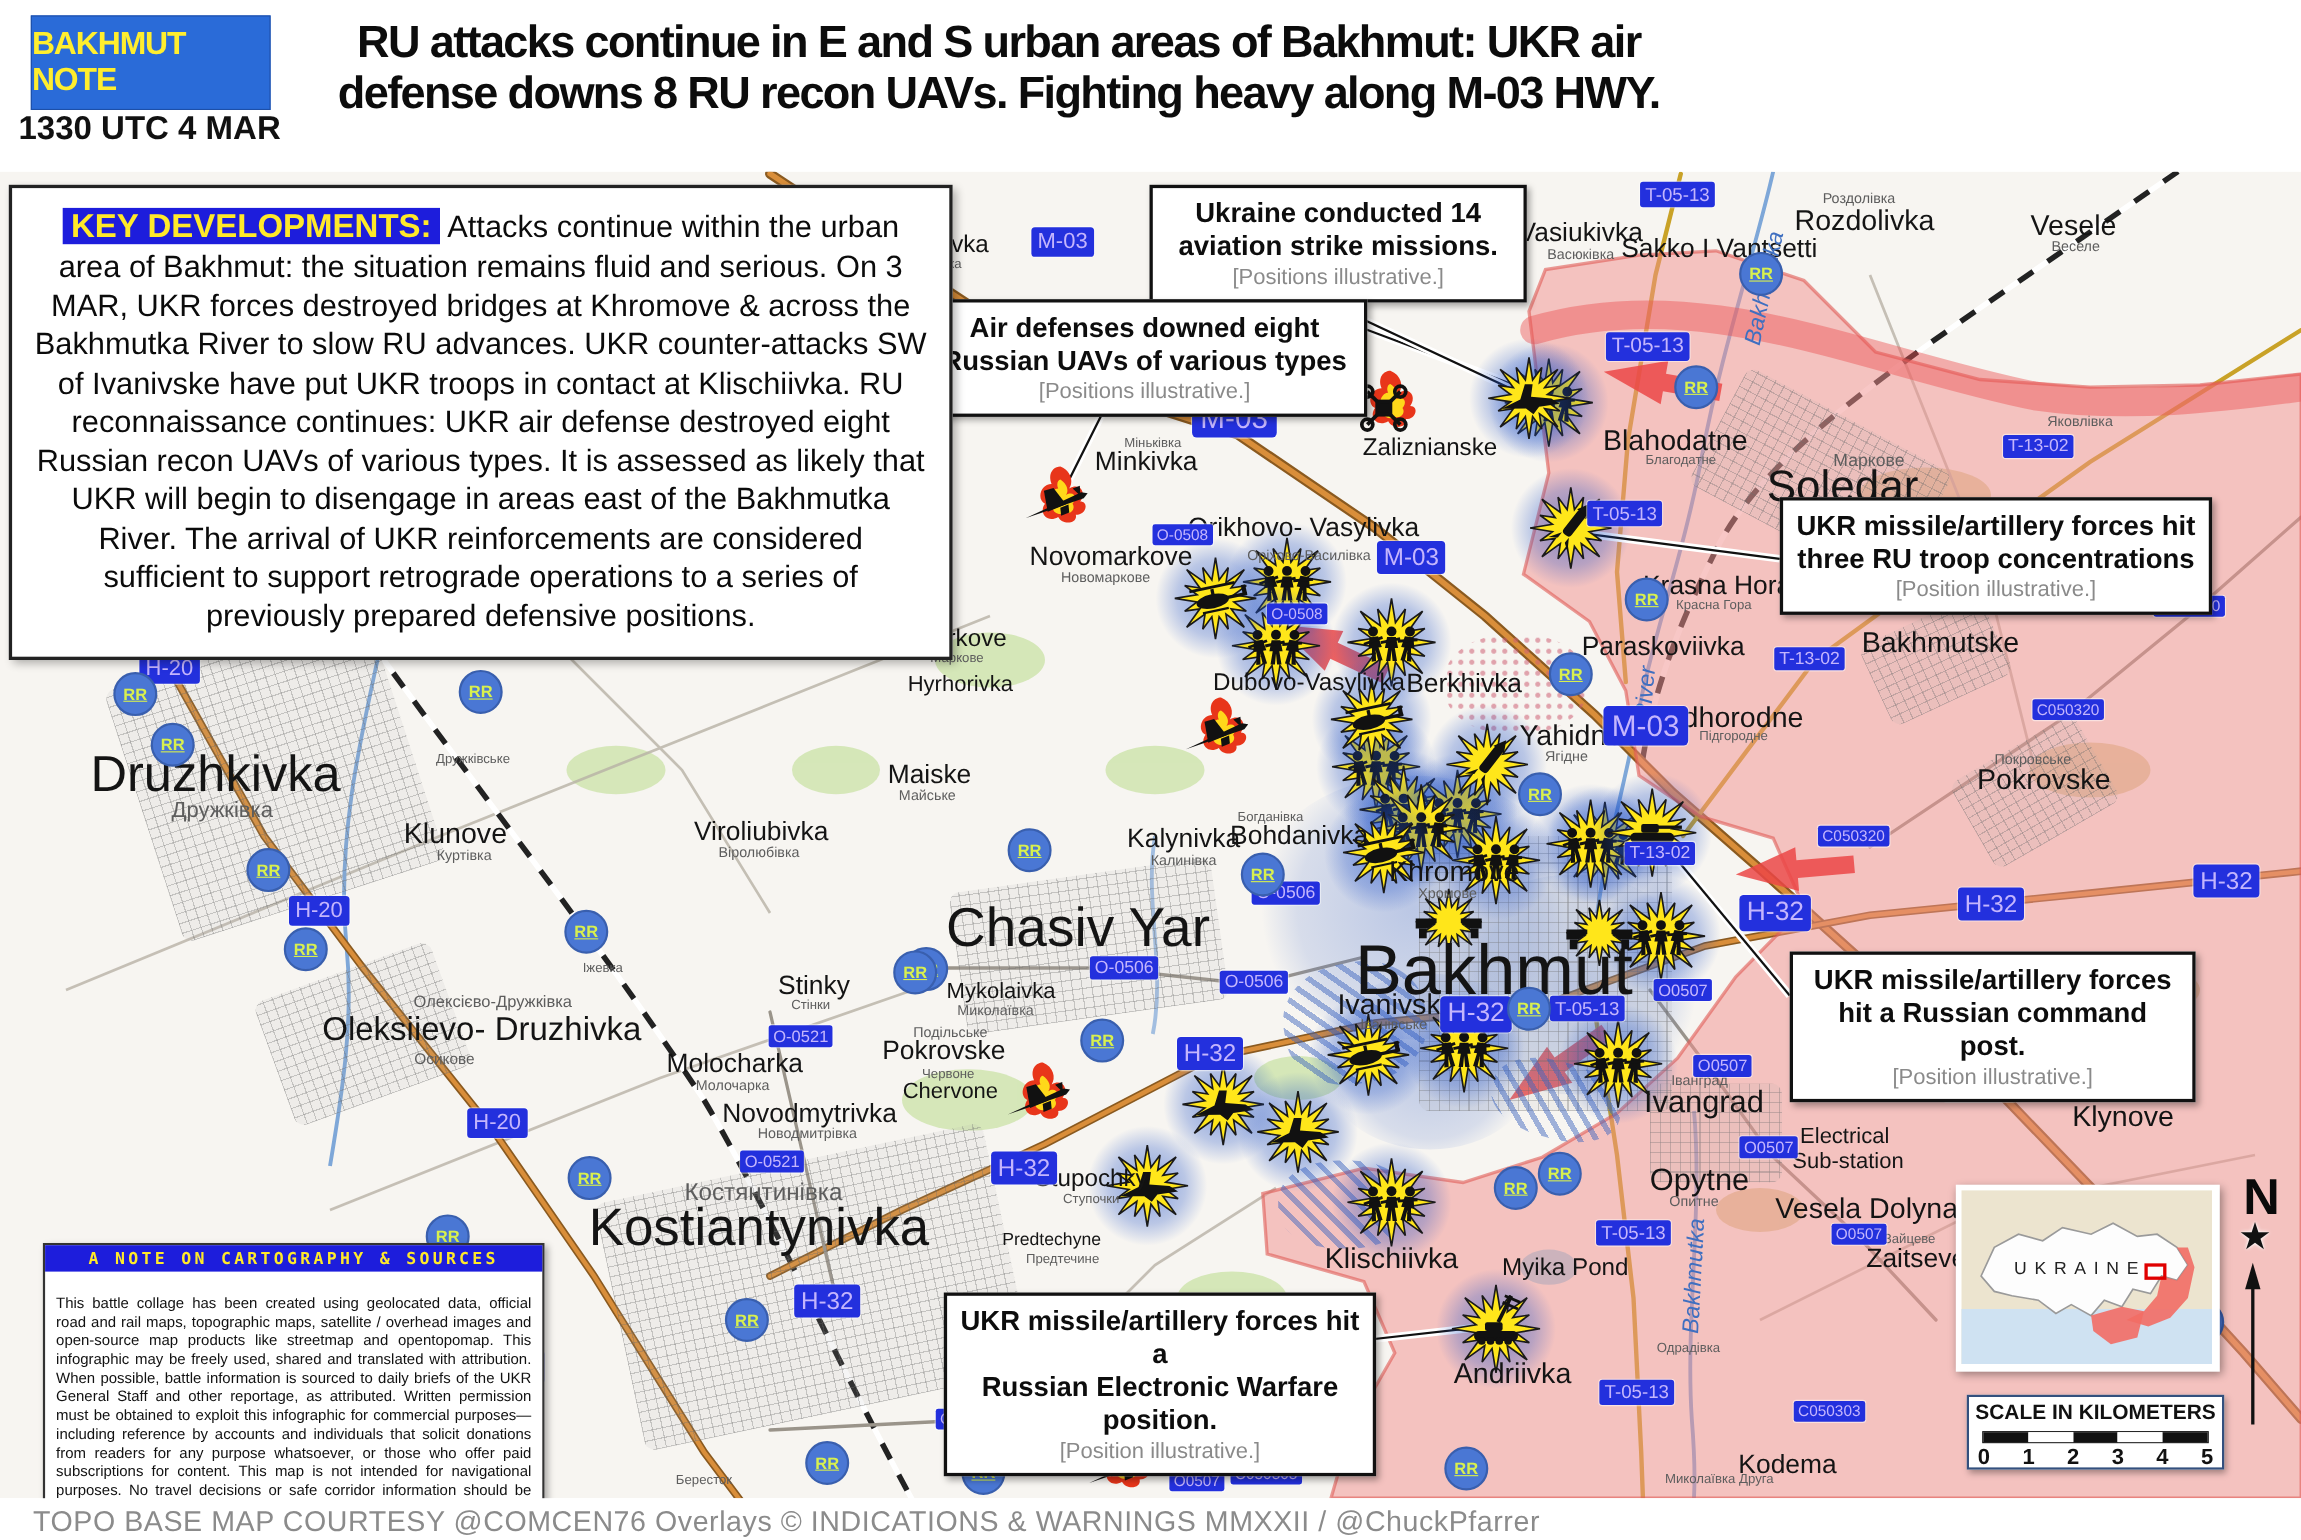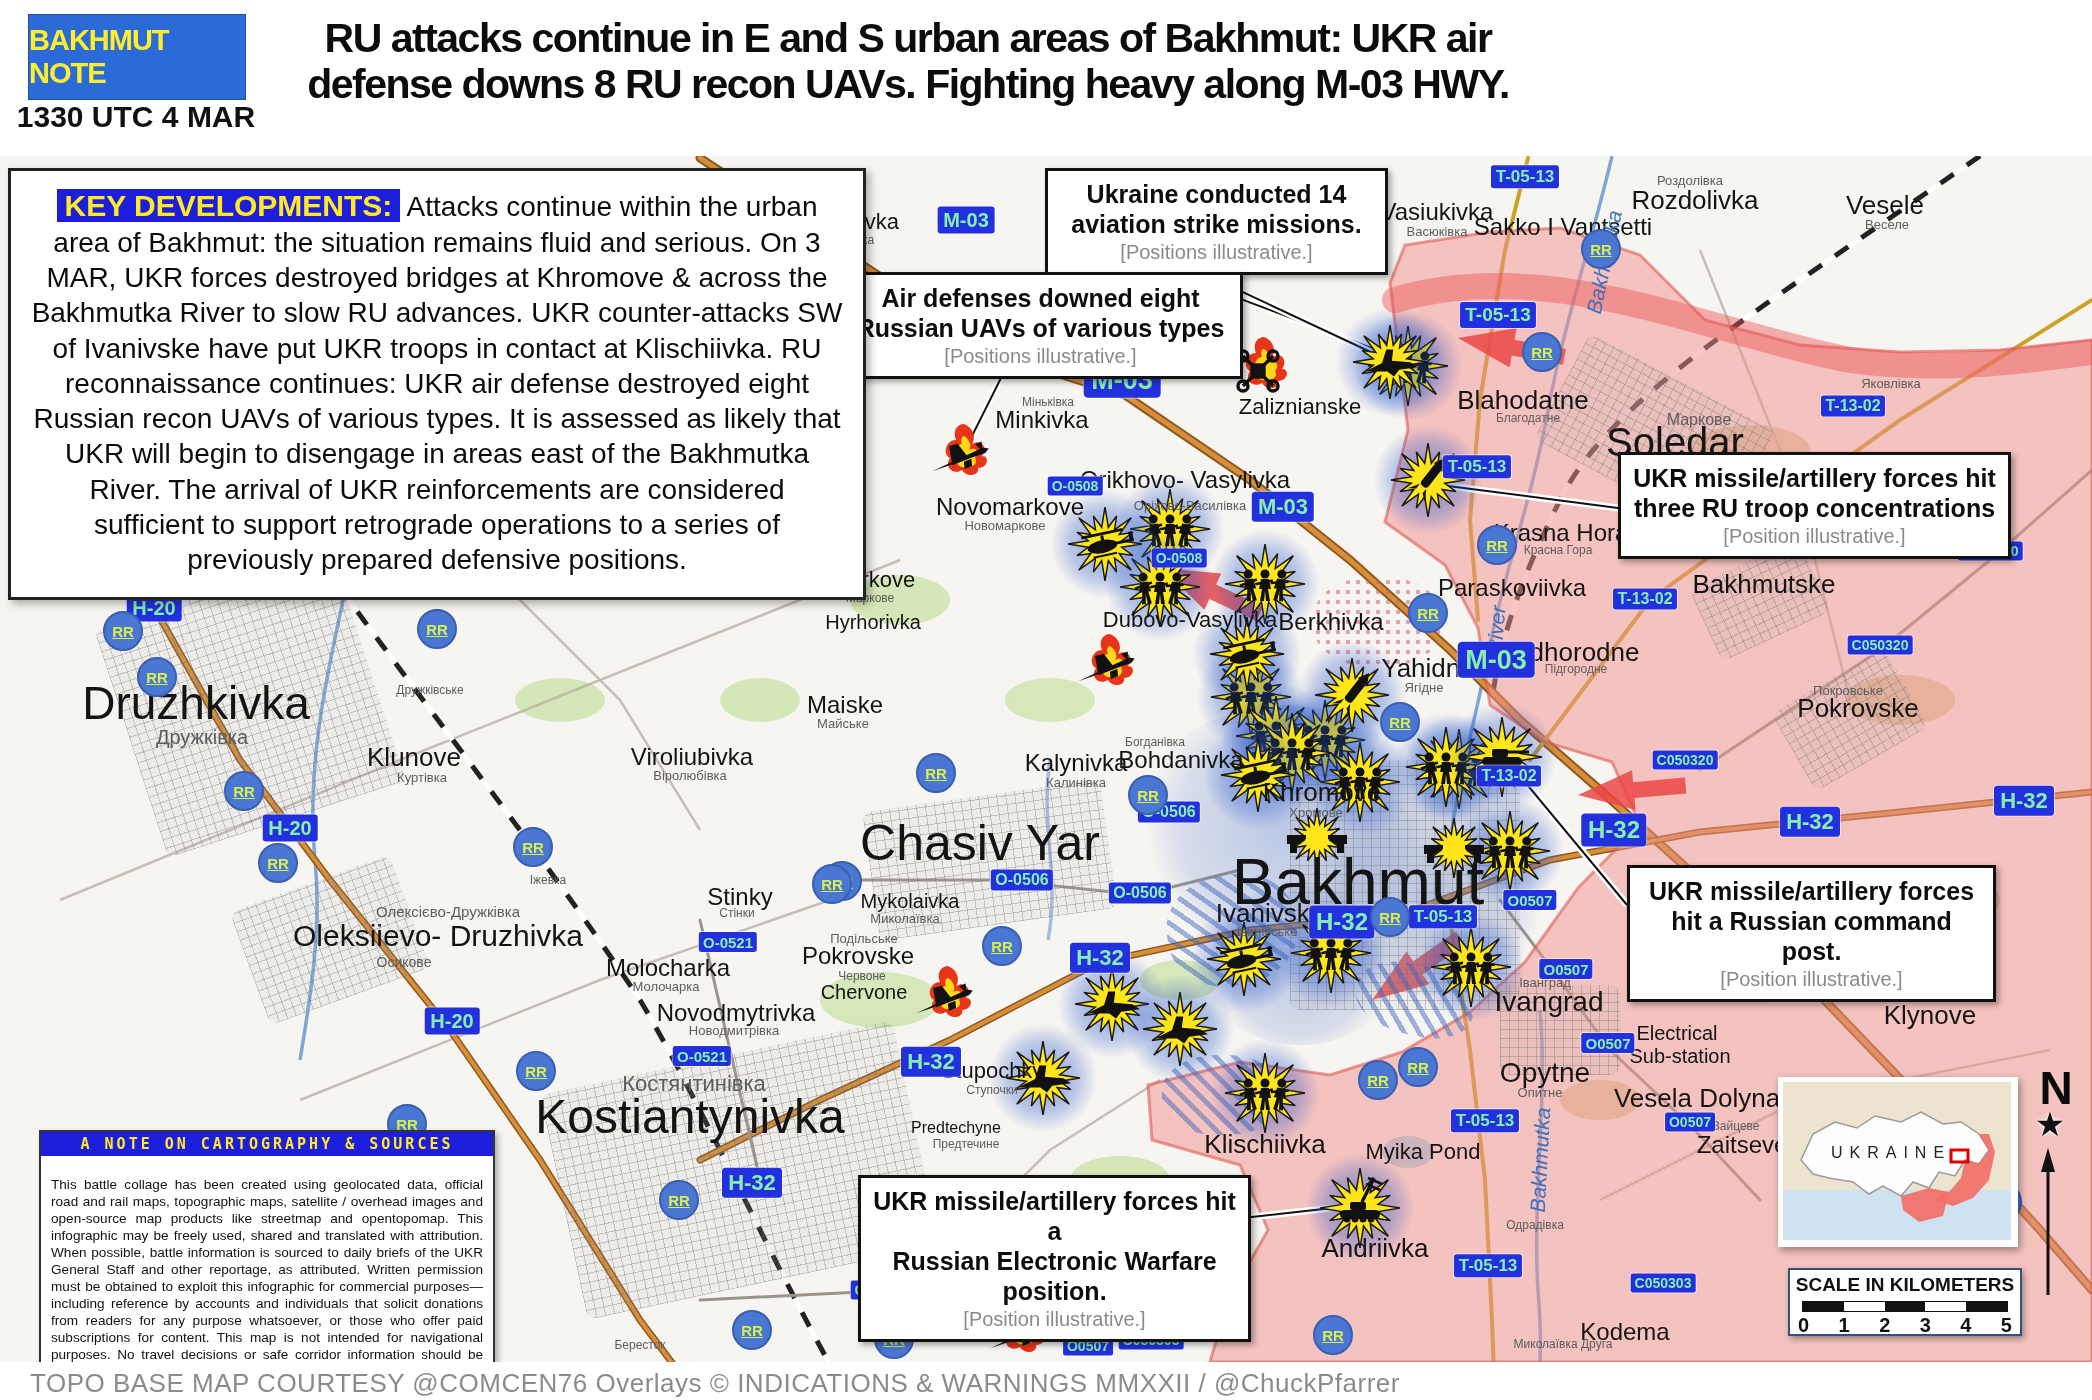--- a/index.html
+++ b/index.html
@@ -25,22 +25,22 @@
                           repeating-linear-gradient(90deg,rgba(110,110,110,.45) 0 1px,transparent 1px 9px);}
   .hatch{position:absolute;border-radius:45%;
          background-image:repeating-linear-gradient(45deg,rgba(60,100,190,.48) 0 5px,transparent 5px 13px);}
   .dots{position:absolute;border-radius:45%;
         background-image:radial-gradient(rgba(205,95,115,.55) 2px,transparent 2.6px);
         background-size:10px 10px;}
   .glowblob{position:absolute;border-radius:50%;
         background:radial-gradient(circle,rgba(70,110,205,.34) 0%,rgba(70,110,205,.18) 55%,transparent 72%);}
   .lbl{position:absolute;color:#141414;white-space:nowrap;transform:translate(-50%,-50%);line-height:1;}
   .lbl.gray{color:#5d5d5d;}
-  .shield{position:absolute;transform:translate(-50%,-50%);background:#2330dd;color:#86efac;
-          font-weight:bold;padding:.1em .28em;border-radius:.16em;white-space:nowrap;
+  .shield{position:absolute;transform:translate(-50%,-50%);background:#2330dd;color:#c4b5fd;
+          font-weight:normal;padding:.1em .28em;border-radius:.16em;white-space:nowrap;
           box-shadow:0 0 0 1px rgba(255,255,255,.5);}
   .rr{position:absolute;transform:translate(-50%,-50%);width:36px;height:36px;border-radius:50%;
       background:#4a77d4;border:2px solid #395fae;display:flex;align-items:center;justify-content:center;
       color:#d8f04e;font-size:15px;font-weight:bold;text-decoration:underline;}
   .icon{position:absolute;width:110px;height:110px;transform:translate(-50%,-50%);}
   .icon.glow{background:radial-gradient(circle,rgba(30,80,200,.55) 0%,rgba(30,80,200,.28) 45%,transparent 70%);
              border-radius:50%;}
   .callout{position:absolute;background:#fff;border:3px solid #111;box-shadow:3px 3px 6px rgba(0,0,0,.35);
            padding:8px 10px;text-align:center;z-index:8;}
   .callout .cl{font-size:25px;font-weight:bold;color:#0d0d0d;line-height:1.2;}

